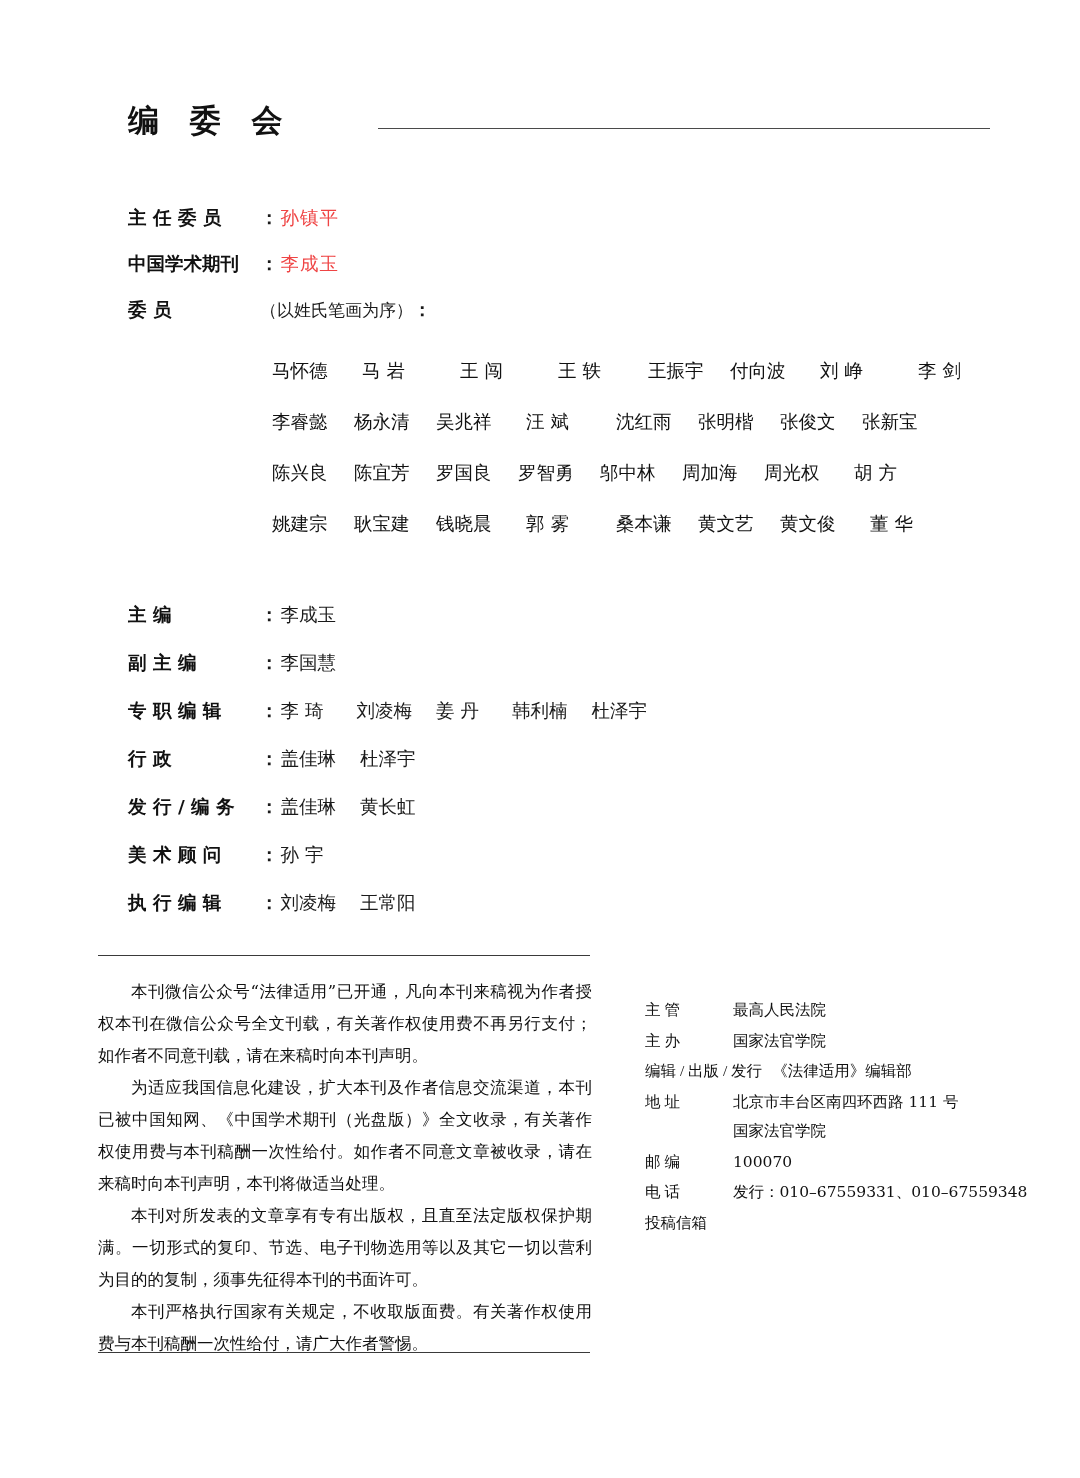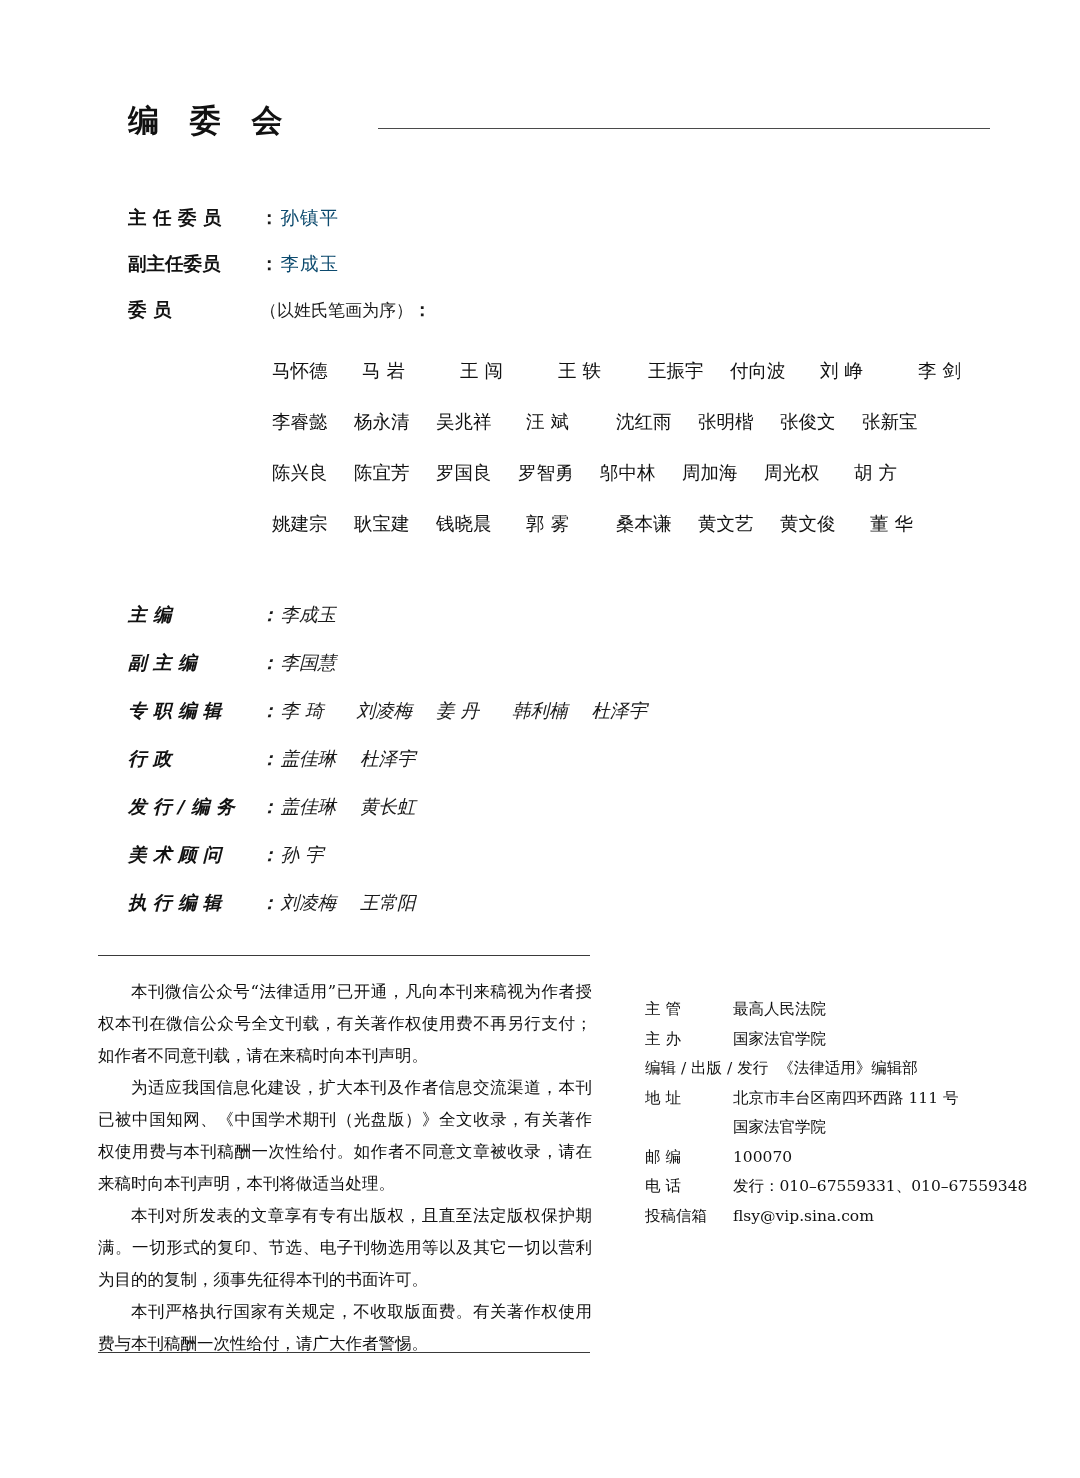--- a/index.html
+++ b/index.html
@@ -75,21 +75,21 @@
   }
   .colon {
     font-size: 18.5px;
     font-weight: bold;
     font-family: "DejaVu Sans", "Liberation Sans", sans-serif;
     margin-right: 2px;
   }
   .value {
     font-size: 18.5px;
     font-family: Liberation Sans, sans-serif;
-    color: #0c4a6e;
+    color: #ef4444;
     letter-spacing: 1px;
   }
   .note {
     font-size: 17px;
     font-family: "DejaVu Serif", "Liberation Serif", serif;
   }
 
   
   .members {
     position: absolute;
@@ -113,21 +113,20 @@
     white-space: nowrap;
   }
   .member.two-char { padding: 0 8px; }
 
   
   .staff {
     position: absolute;
     left: 128px;
     top: 602px;
     width: 862px;
-    font-style: italic;
   }
   .staff .row { margin-bottom: 23px; }
   .staff .value-list {
     display: flex;
   }
   .staff .value-item {
     margin-right: 24px;
     font-size: 18.5px;
     display: inline-flex;
     justify-content: space-between;
@@ -178,20 +177,21 @@
   .colo-row {
     display: flex;
     align-items: baseline;
   }
   .colo-key {
     width: 88px;
     flex: 0 0 88px;
     display: flex;
     justify-content: space-between;
     white-space: nowrap;
+    font-family: Liberation Serif, serif;
   }
   .colo-key.wide {
     width: 88px;
     justify-content: flex-start;
   }
   .colo-val { flex: 1; }
   .colo-gap { height: 22px; }
   .colo-indent { padding-left: 88px; }
 </style>
 </head>
@@ -206,21 +206,21 @@
 
   <div class="board">
 
     <div class="row">
       <span class="label">主 任 委 员</span>
       <span class="colon">：</span>
       <span class="value">孙镇平</span>
     </div>
 
     <div class="row">
-      <span class="label">副主任委员</span>
+      <span class="label">中国学术期刊</span>
       <span class="colon">：</span>
       <span class="value">李成玉</span>
     </div>
 
     <div class="row">
       <span class="label">委        员</span>
       <span class="note">（以姓氏笔画为序）</span>
       <span class="colon">：</span>
     </div>
 
@@ -382,21 +382,20 @@
       <span class="colo-val">100070</span>
     </div>
 
     <div class="colo-row">
       <span class="colo-key">电      话</span>
       <span class="colo-val">发行：010–67559331、010–67559348</span>
     </div>
 
     <div class="colo-row">
       <span class="colo-key wide">投稿信箱</span>
-      <span class="colo-val">flsy@vip.sina.com</span>
     </div>
 
     <div class="colo-gap"></div>
 
 
 
   </div>
 
 </div>
 

